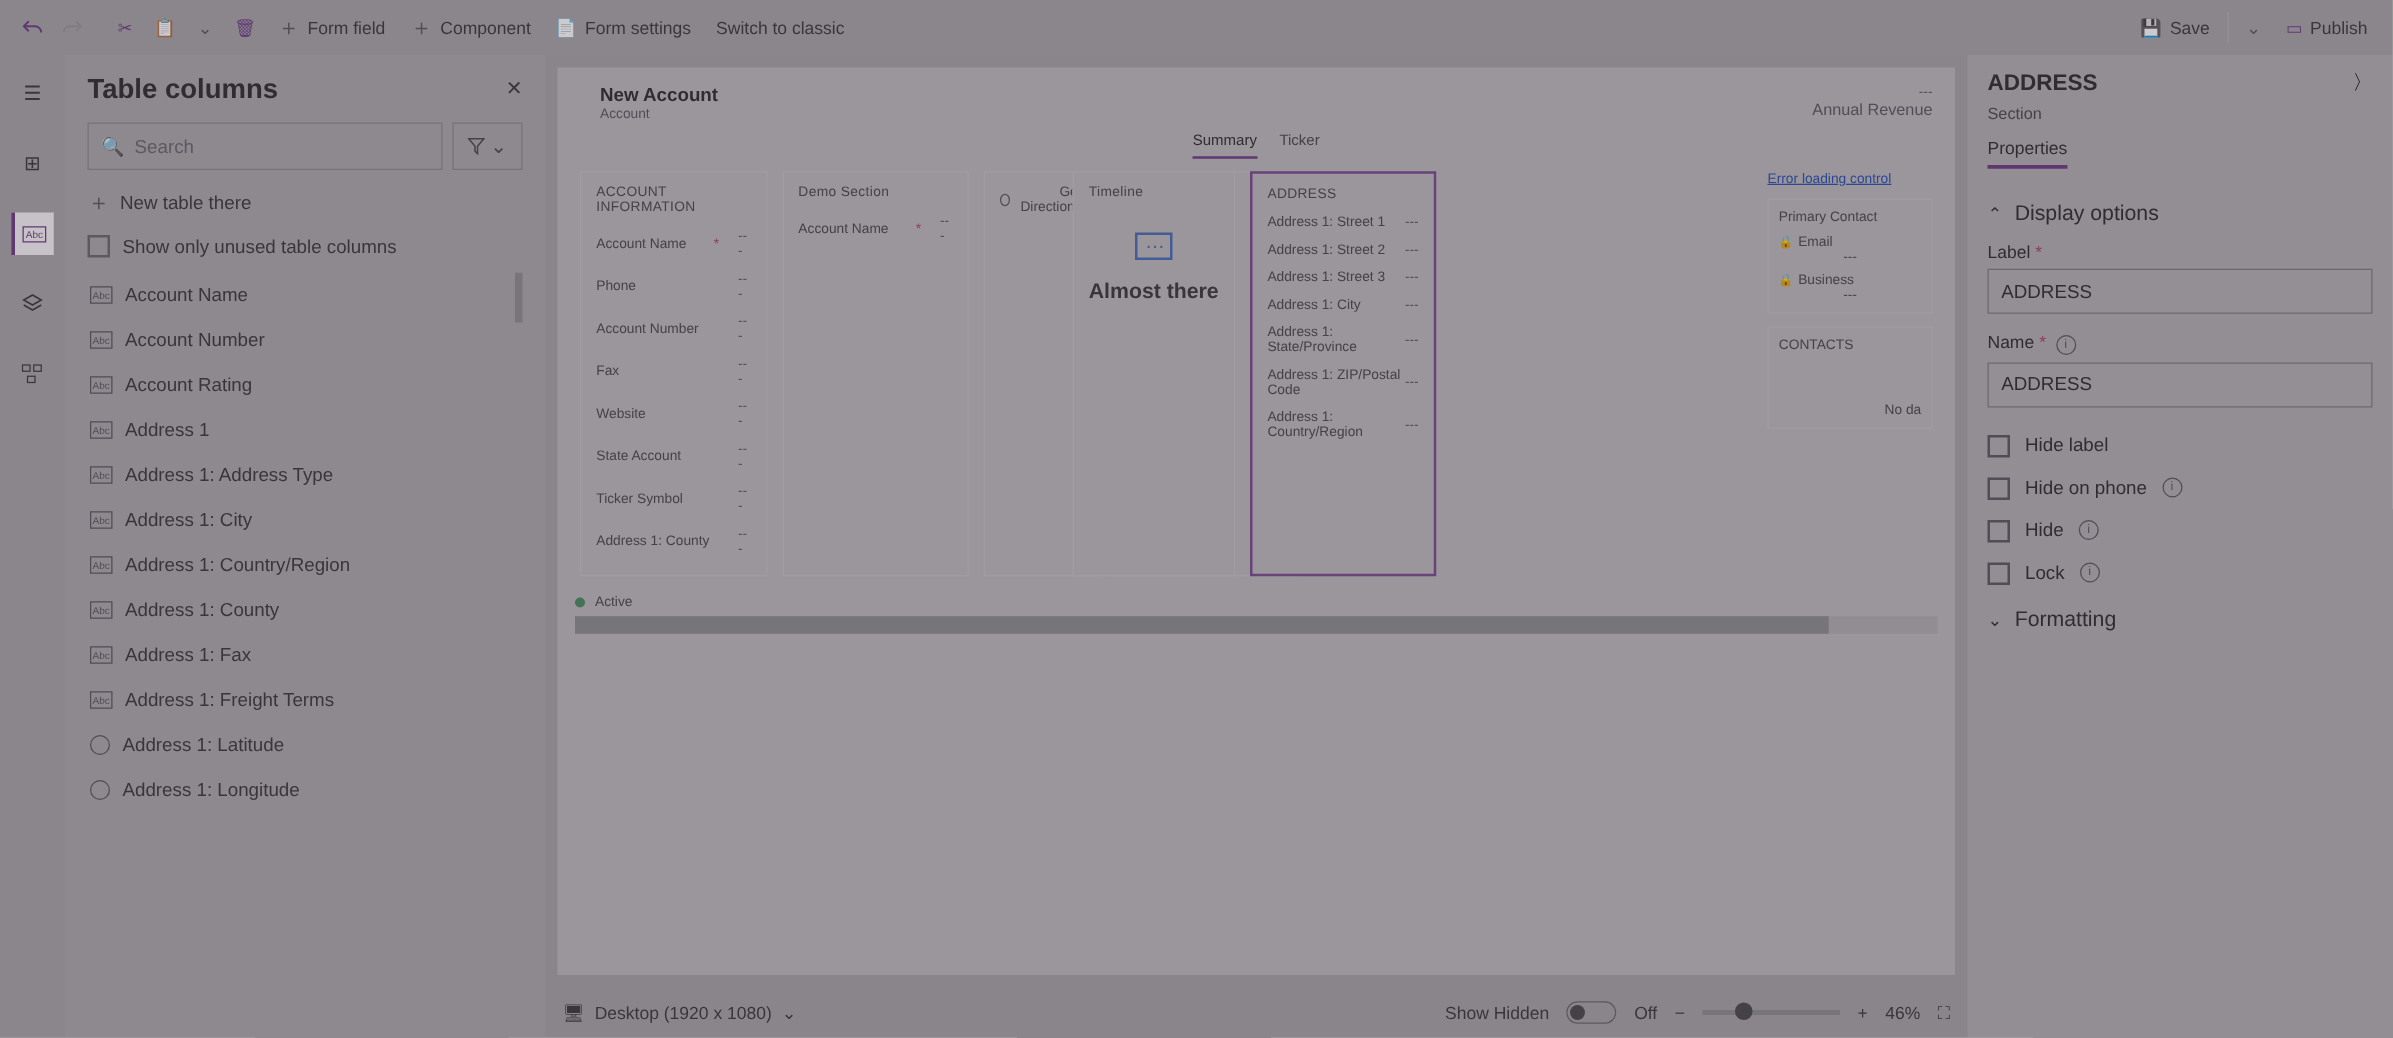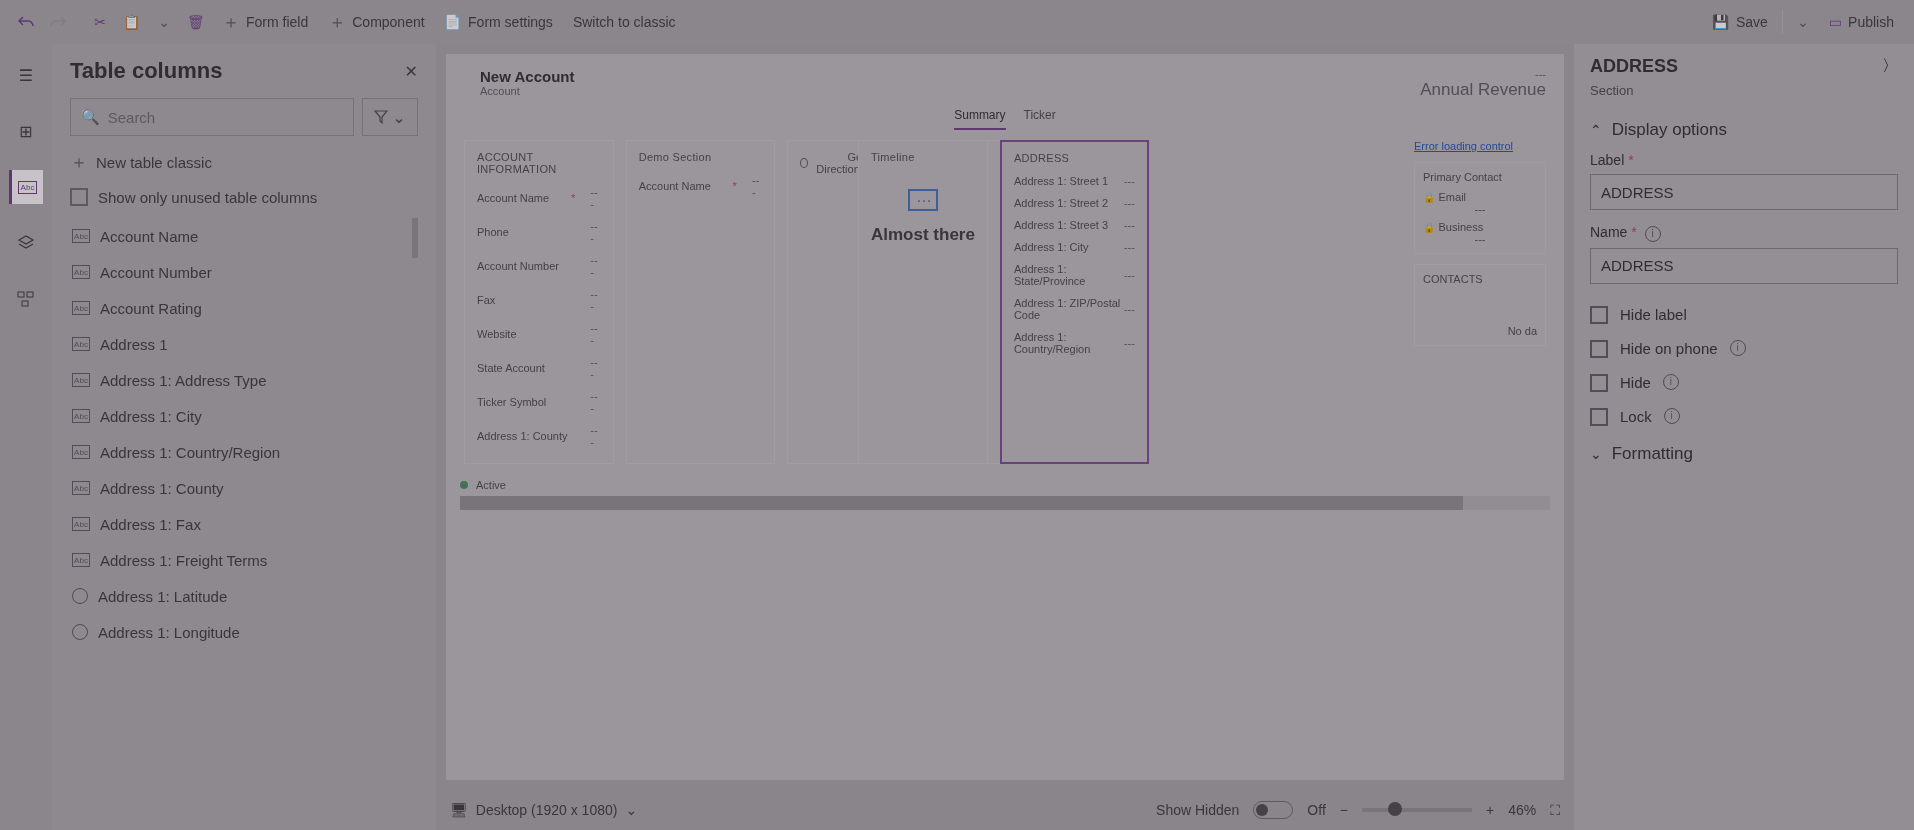--- a/index.html
+++ b/index.html
@@ -41,21 +41,21 @@
 .pc-row { display:flex; align-items:center; gap:10px; height:36px; font-size:15px; color:#3b3a3d; cursor:grab; padding-left:2px; }
 .pc-ico { width:18px; height:14px; border:1px solid #5a5763; display:flex; align-items:center; justify-content:center; font-size:8px; color:#5a5763; }
 .pc-ico.round { border-radius:50%; width:16px; height:16px; }
 .pc-scroll { position:absolute; right:-6px; top:0; width:12px; height:40px; background:#8e8c90; }
 
 .canvas { flex:1; background:#a6a3a7; display:flex; flex-direction:column; }
 .canvas-inner { flex:1; margin:10px; background:#bcbabd; position:relative; overflow:hidden; }
 .form-top { padding:14px 18px 4px 34px; display:flex; justify-content:space-between; align-items:flex-start; }
 .form-title { font-size:15px; font-weight:600; color:#2e2d30; }
 .form-sub { font-size:11px; color:#5a5763; }
-.form-rev { font-size:17px; color:#5a5763; text-align:right; }
+.form-rev { font-size:13px; color:#5a5763; text-align:right; }
 .tabsrow { display:flex; gap:18px; padding:0 18px; font-size:12px; color:#4a484d;justify-content:center; }
 .tabx { padding:4px 0 6px 0; cursor:pointer; }
 .tabx.sel { border-bottom:2px solid #6e3d86; color:#2e2d30; }
 .cols3 { display:flex; gap:14px; padding:10px 18px; }
 .cA { width:380px; display:flex; flex-direction:row; gap:12px; }
 .cB { flex:1; display:flex; flex-direction:row; gap:12px; }
 .cC { width:132px; display:flex; flex-direction:column; gap:10px; font-size:11px; color:#4a484d; }
 .card { border:1px solid #c5c3c6; background:#bcbabd; padding:10px 12px; }
 .card-title { font-size:11px; color:#4a484d; letter-spacing:0.3px; margin-bottom:6px; }
 .fld { display:flex; align-items:center; font-size:11px; color:#4a484d; padding:5px 0; }
@@ -181,21 +181,21 @@
       </div>
       <div class="filter-box">
         <svg width="14" height="14" viewBox="0 0 14 14">
             <path d="M1 1 H13 L8 7 V13 L6 11 V7 Z" fill="none" stroke="#4a484d" stroke-width="1.2"></path>
           </svg>
         <span>⌄</span>
       </div>
     </div>
     <div class="pc-new">
       <span class="plus">＋</span>
-        <span>New table classic</span>
+        <span>New table there</span>
     </div>
     <div class="pc-only">
       <div class="pc-chk"></div>
       <span>Show only unused table columns</span>
     </div>
     <div class="pc-list">
       <div class="pc-scroll"></div>
       <div id="col-list">
           <div class="pc-row">
             <div class="pc-ico">Abc</div>
@@ -426,20 +426,21 @@
       <span>⛶</span>
     </div>
   </div>
 
   <div class="props">
     <div class="props-hdr">
       <div class="props-title">ADDRESS</div>
       <div>〉</div>
     </div>
     <div class="props-sub">Section</div>
+    <div><span class="props-tab">Properties</span></div>
 
     <div class="sect">
       <span class="chev">⌃</span>
       <span>Display options</span>
     </div>
 
     <div class="plabel"><span>Label</span><span class="req">*</span></div>
     <input class="pinput" value="ADDRESS" style="">
 
     <div class="plabel"><span>Name</span><span class="req">*</span> &nbsp;<span class="info">i</span></div>

